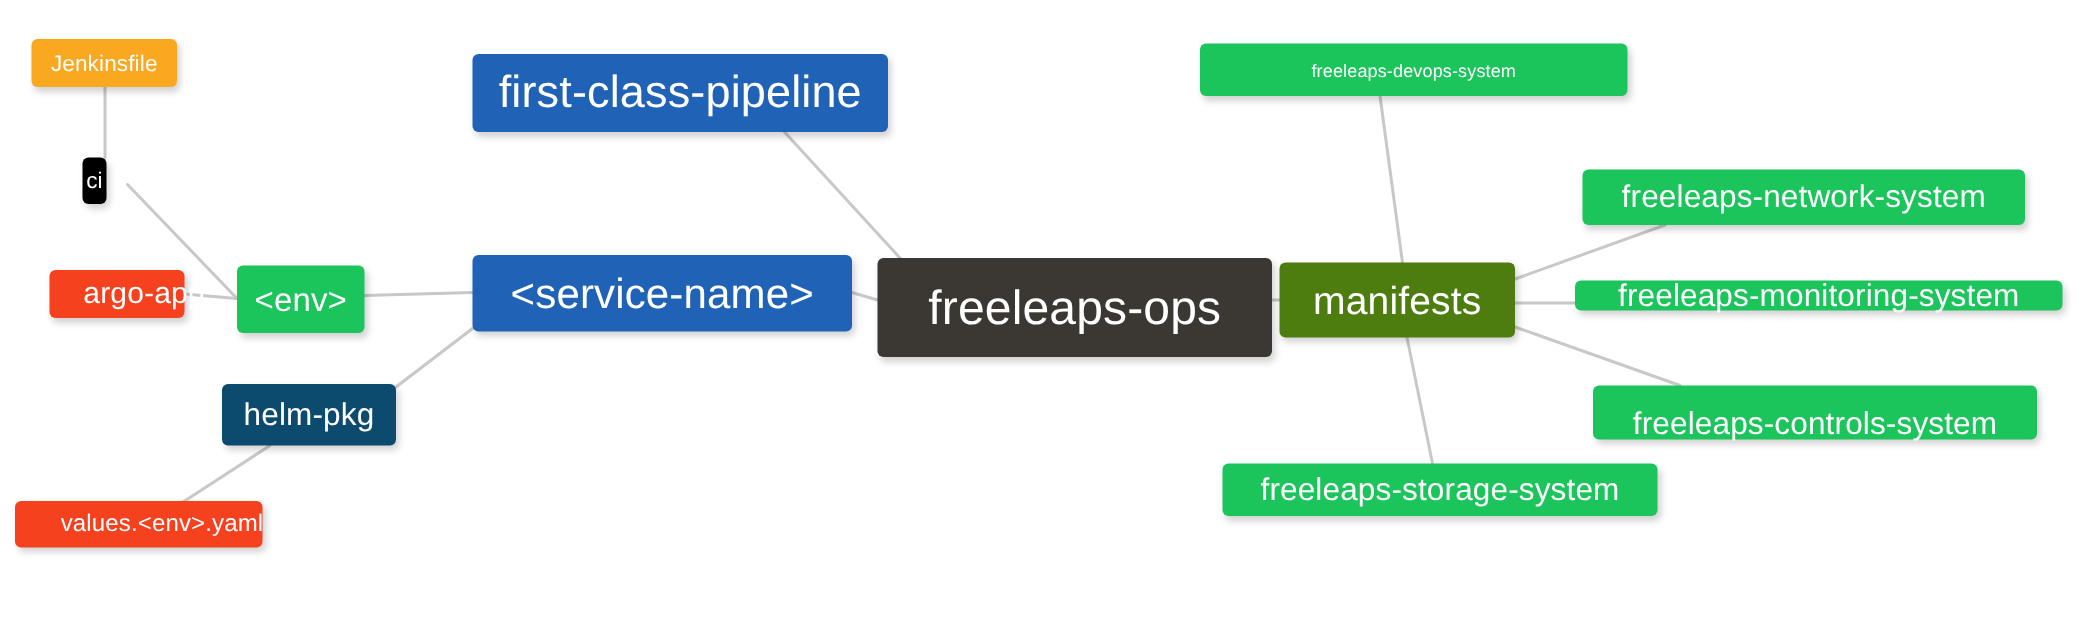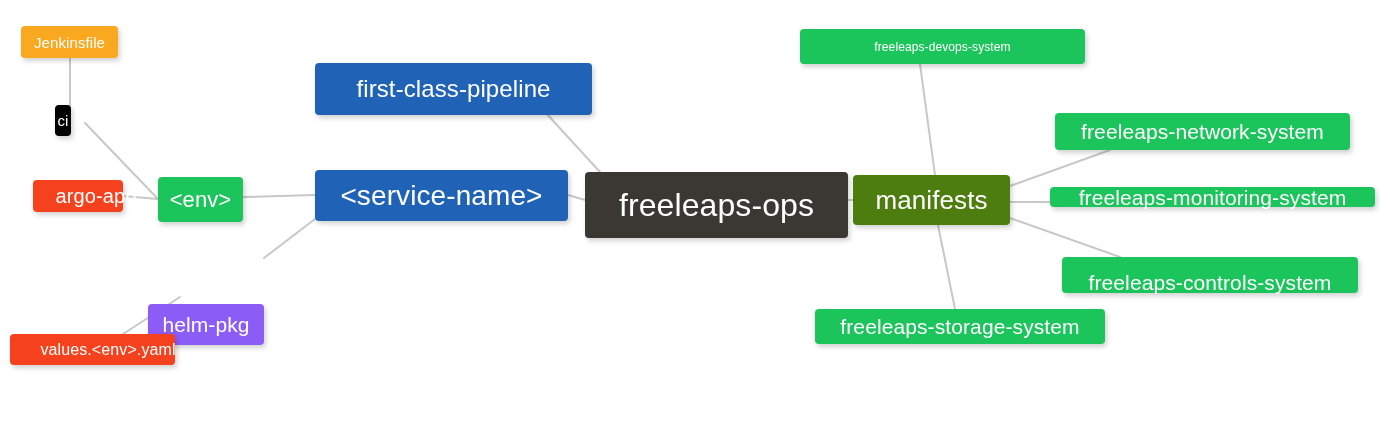--- a/index.html
+++ b/index.html
@@ -66,27 +66,27 @@
       </div>
       <div class="node" style="left: 55px; top: 105px; width: 16px; height: 31px; background: #000000; font-size: 15px;">
         <span class="node-label">ci</span>
       </div>
       <div class="node" style="left: 33px; top: 180px; width: 90px; height: 32px; background: rgb(245, 65, 30); font-size: 20px; padding-left: 36px;">
         <span class="node-label">argo-app</span>
       </div>
       <div class="node" style="left: 158px; top: 177px; width: 85px; height: 45px; background: rgb(28, 196, 92); font-size: 22px;">
         <span class="node-label">&lt;env&gt;</span>
       </div>
-      <div class="node" style="left: 148px; top: 256px; width: 116px; height: 41px; background: #8b5cf6; font-size: 21px; margin-top: 48px;">
+      <div class="node" style="left: 148px; top: 256px; width: 116px; height: 41px; background: #0c4a6e; font-size: 21px;">
         <span class="node-label">helm-pkg</span>
       </div>
       <div class="node" style="left: 10px; top: 334px; width: 165px; height: 31px; background: rgb(245, 65, 30); font-size: 16px; padding-left: 31px;">
         <span class="node-label">values.&lt;env&gt;.yaml</span>
       </div>
-      <div class="node" style="left: 315px; top: 36px; width: 277px; height: 52px; background: rgb(32, 98, 181); font-size: 24px; margin-top: 27px;">
+      <div class="node" style="left: 315px; top: 36px; width: 277px; height: 52px; background: rgb(32, 98, 181); font-size: 30px;">
         <span class="node-label">first-class-pipeline</span>
       </div>
       <div class="node" style="left: 315px; top: 170px; width: 253px; height: 51px; background: rgb(32, 98, 181); font-size: 28px;">
         <span class="node-label">&lt;service-name&gt;</span>
       </div>
       <div class="node" style="left: 585px; top: 172px; width: 263px; height: 66px; background: rgb(59, 55, 51); font-size: 32px;">
         <span class="node-label">freeleaps-ops</span>
       </div>
       <div class="node" style="left: 853px; top: 175px; width: 157px; height: 50px; background: #4d7c0f; font-size: 26px;">
         <span class="node-label">manifests</span>

